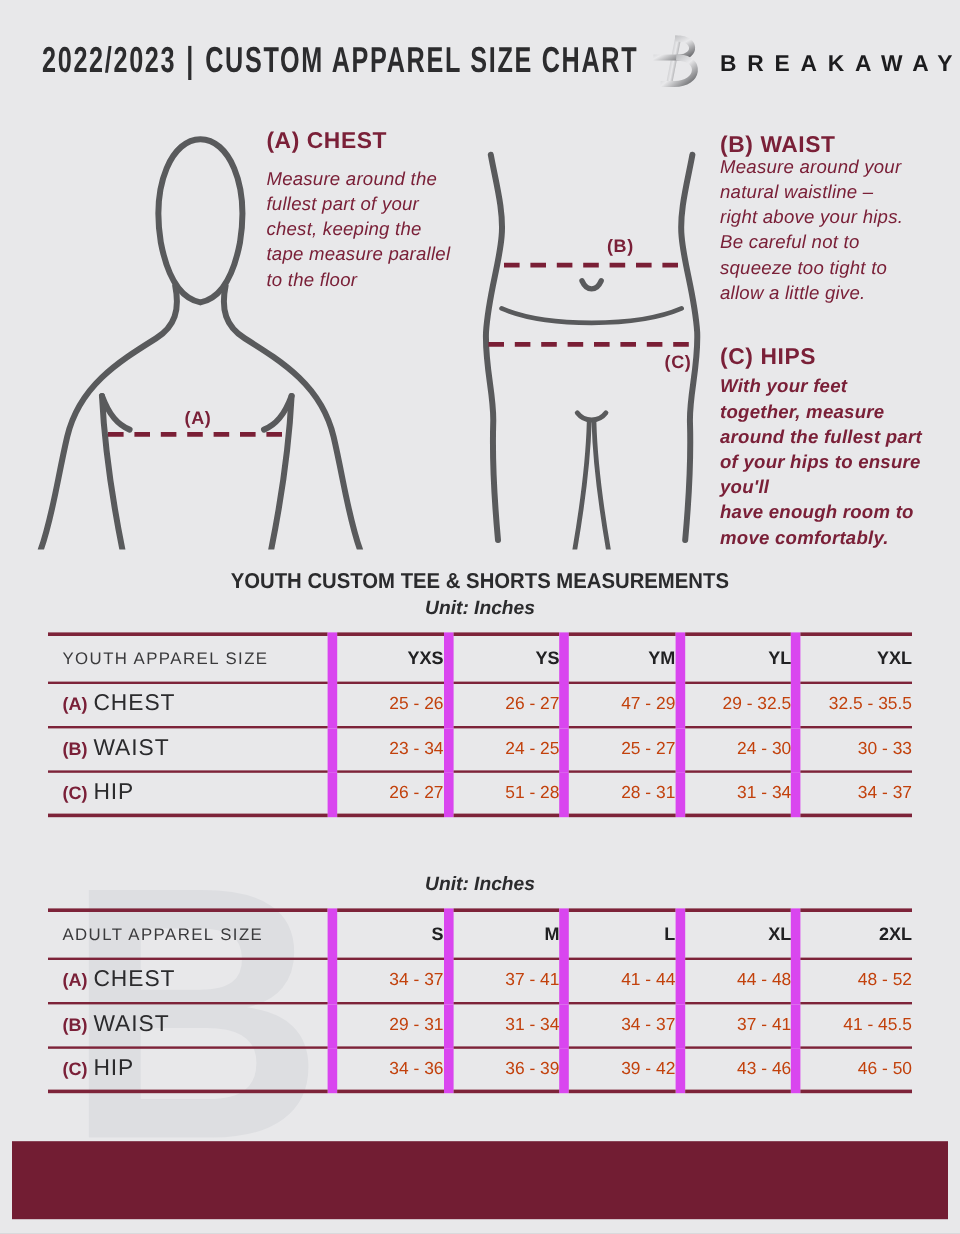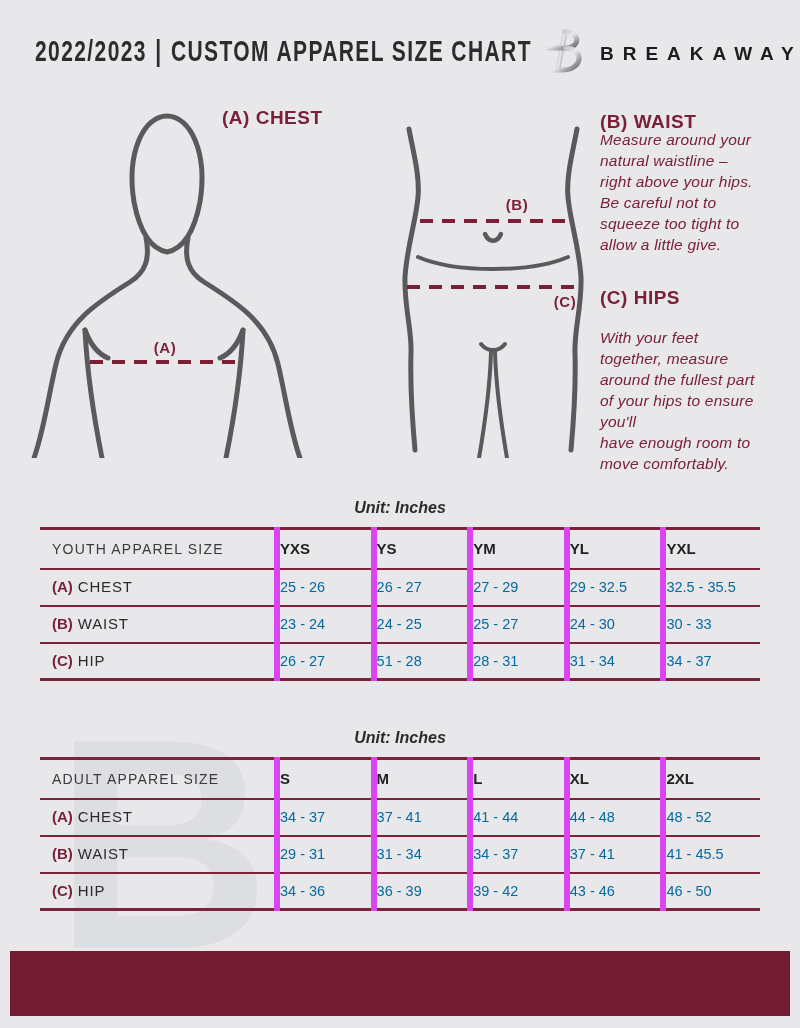--- a/index.html
+++ b/index.html
@@ -50,27 +50,27 @@
   
   .size-table {
     position:absolute; left:40px; width:720px;
     border-collapse:collapse; table-layout:fixed;
     background:transparent;
   }
   .size-table td, .size-table th { background:transparent; }
   .size-table tr.head td { height:40px; border-top:3px solid #7d2339; border-bottom:2.5px solid #7d2339; }
   .size-table tr.row td { height:37px; border-bottom:2px solid #7d2339; }
   .size-table tr.row.last td { border-bottom:3px solid #7d2339; }
-  .size-table td.v { border-left:6px solid #d946ef; text-align:left; }
+  .size-table td.v { border-left:8px solid #d946ef; text-align:right; }
   .size-table td.lab { text-align:left; padding-left:12px; }
   .col-head { font-size:15px; font-weight:bold; color:#212123; }
   .size-col-label { font-size:14px; color:#3a3a3c; letter-spacing:1.2px; }
   .row-prefix { font-weight:bold; color:#7a2038; font-size:15px; }
-  .row-label { font-size:15px; color:#2b2b2d; letter-spacing:0.8px; margin-left:5px; }
-  .cell-val { font-size:14.5px; color:#0369a1; }
+  .row-label { font-size:19px; color:#2b2b2d; letter-spacing:0.8px; margin-left:5px; }
+  .cell-val { font-size:14.5px; color:#c2410c; }
   
   .watermark { position:absolute; left:46px; top:726px; pointer-events:none; }
   .footer-bar {
     position:absolute; left:10px; top:951px; width:780px; height:65px;
     background:#721d33;
   }
   .marker-label { font-family:"Liberation Sans",sans-serif; font-weight:bold; font-size:15px; fill:#7a2038; letter-spacing:0.5px; }
 </style>
 </head>
 <body>
@@ -128,38 +128,46 @@
       <path d="M 98 246 C 97 282 92 317 86 352" stroke-width="4"></path>
       <path d="M 102 246 C 103 282 108 317 114 352" stroke-width="4"></path>
     </g>
     <line x1="27" y1="115" x2="173" y2="115" stroke="#7a1f36" stroke-width="4" stroke-dasharray="13 9"></line>
     <text class="marker-label" x="124" y="104" text-anchor="middle">(B)</text>
     <line x1="14" y1="181" x2="188" y2="181" stroke="#7a1f36" stroke-width="4" stroke-dasharray="13 9"></line>
     <text class="marker-label" x="172" y="201" text-anchor="middle">(C)</text>
   </svg>
 
   <div class="guide-heading" style="left:222px; top:107px;">(A) CHEST</div>
+  <div class="guide-body" style="left:222px; top:139px; width:195px;">Measure around the
+fullest part of your
+chest, keeping the
+tape measure parallel
+to the floor</div>
 
   <div class="guide-heading" style="left:600px; top:111px;">(B) WAIST</div>
   <div class="guide-body" style="left:600px; top:129px; width:195px;">Measure around your
 natural waistline –
 right above your hips.
 Be careful not to
 squeeze too tight to
 allow a little give.</div>
 
   <div class="guide-heading" style="left:600px; top:287px;">(C) HIPS</div>
-  <div class="guide-body" style="left:600px; top:327px; width:200px;">With your feet
+  <div class="guide-body" style="left:600px; top:312px; width:200px;font-weight:bold;">With your feet
 together, measure
 around the fullest part
 of your hips to ensure
 you'll
 have enough room to
 move comfortably.</div>
 
+  <div class="section-title" style="top:474px;">
+    <span>YOUTH CUSTOM TEE &amp; SHORTS MEASUREMENTS</span>
+  </div>
   <div class="section-unit" style="top:499px;">Unit: Inches</div>
 
   <table class="size-table" style="top:527px;">
     <colgroup>
         <col style="width:237px">
         <col style="width:96.6px">
         <col style="width:96.6px">
         <col style="width:96.6px">
         <col style="width:96.6px">
         <col style="width:96.6px">
@@ -170,27 +178,27 @@
       <td class="v"><span class="col-head">YXS</span></td>
       <td class="v"><span class="col-head">YS</span></td>
       <td class="v"><span class="col-head">YM</span></td>
       <td class="v"><span class="col-head">YL</span></td>
       <td class="v"><span class="col-head">YXL</span></td>
     </tr>
     <tr class="row">
       <td class="lab"><span class="row-prefix">(A)</span><span class="row-label">CHEST</span></td>
       <td class="v"><span class="cell-val">25 - 26</span></td>
       <td class="v"><span class="cell-val">26 - 27</span></td>
-      <td class="v"><span class="cell-val">27 - 29</span></td>
+      <td class="v"><span class="cell-val">47 - 29</span></td>
       <td class="v"><span class="cell-val">29 - 32.5</span></td>
       <td class="v"><span class="cell-val">32.5 - 35.5</span></td>
     </tr>
     <tr class="row">
       <td class="lab"><span class="row-prefix">(B)</span><span class="row-label">WAIST</span></td>
-      <td class="v"><span class="cell-val">23 - 24</span></td>
+      <td class="v"><span class="cell-val">23 - 34</span></td>
       <td class="v"><span class="cell-val">24 - 25</span></td>
       <td class="v"><span class="cell-val">25 - 27</span></td>
       <td class="v"><span class="cell-val">24 - 30</span></td>
       <td class="v"><span class="cell-val">30 - 33</span></td>
     </tr>
     <tr class="row last">
       <td class="lab"><span class="row-prefix">(C)</span><span class="row-label">HIP</span></td>
       <td class="v"><span class="cell-val">26 - 27</span></td>
       <td class="v"><span class="cell-val">51 - 28</span></td>
       <td class="v"><span class="cell-val">28 - 31</span></td>

